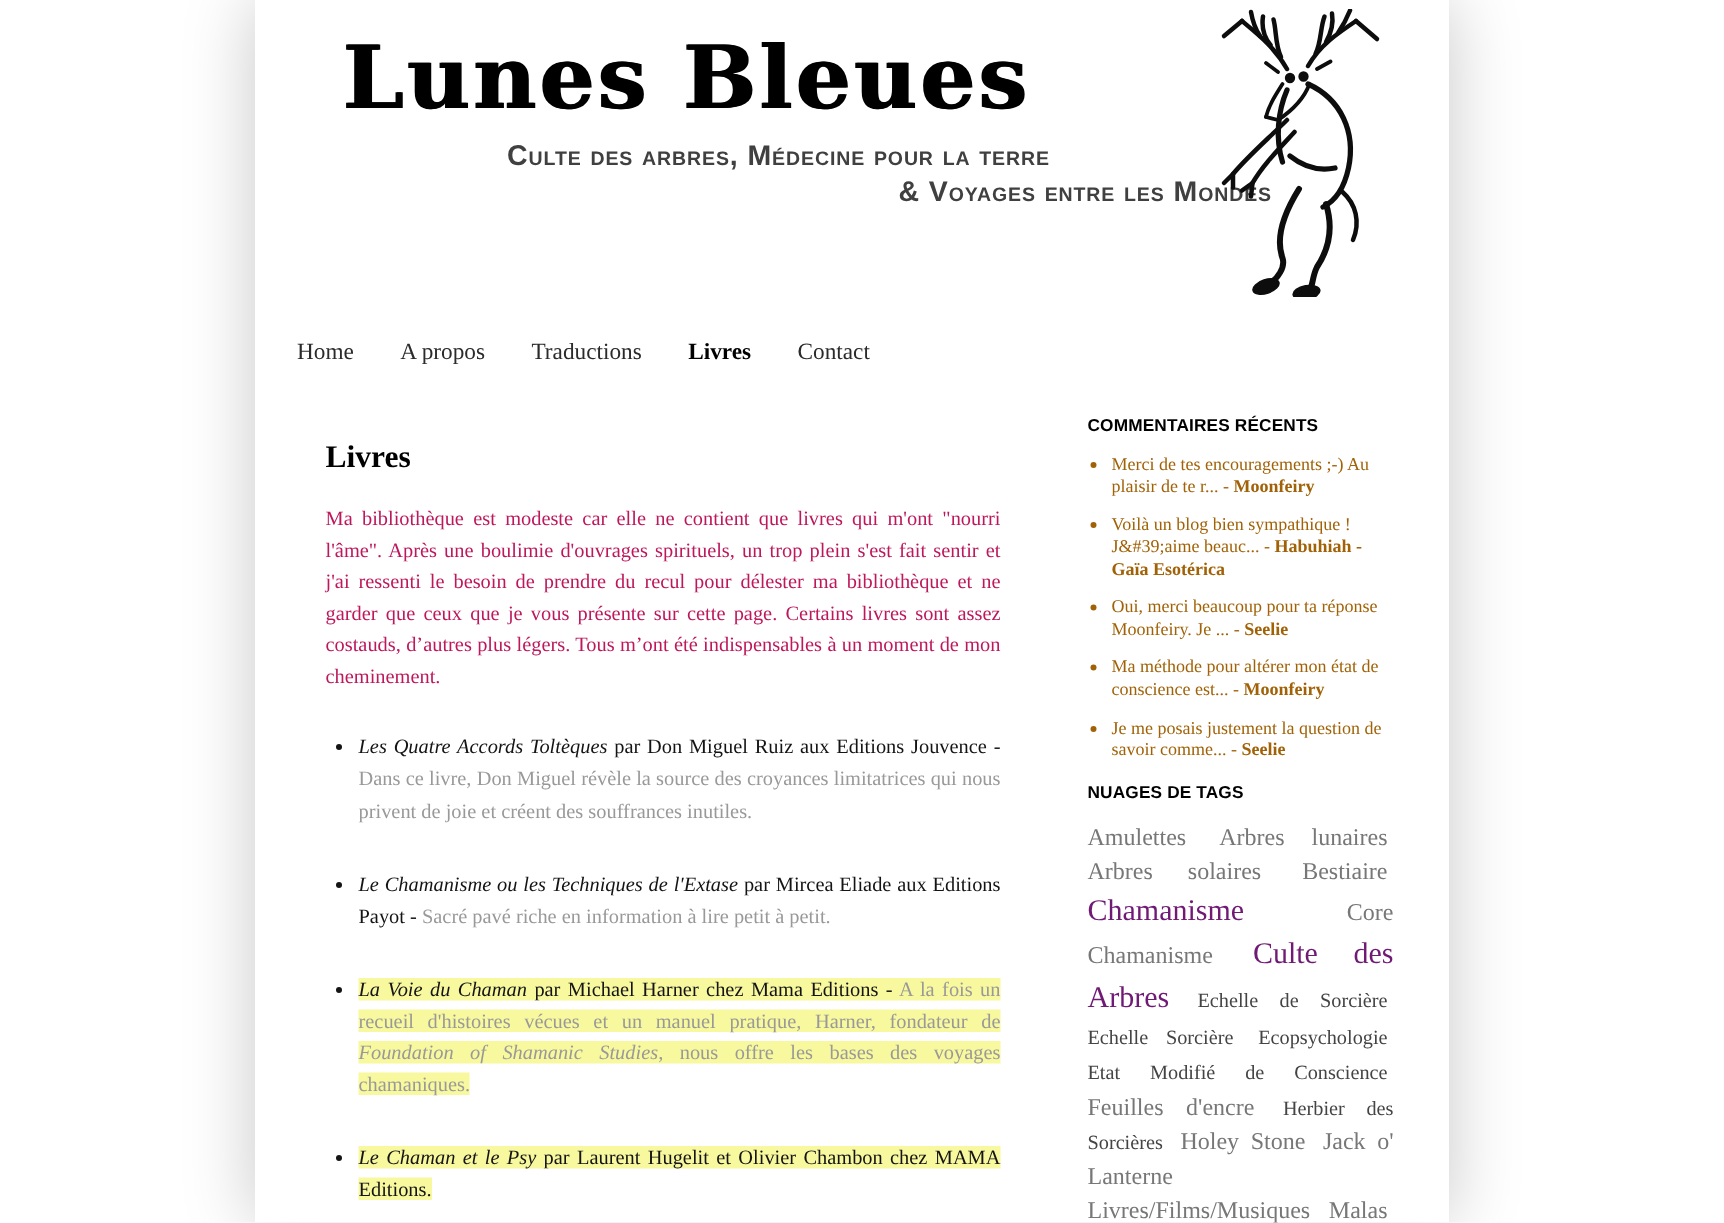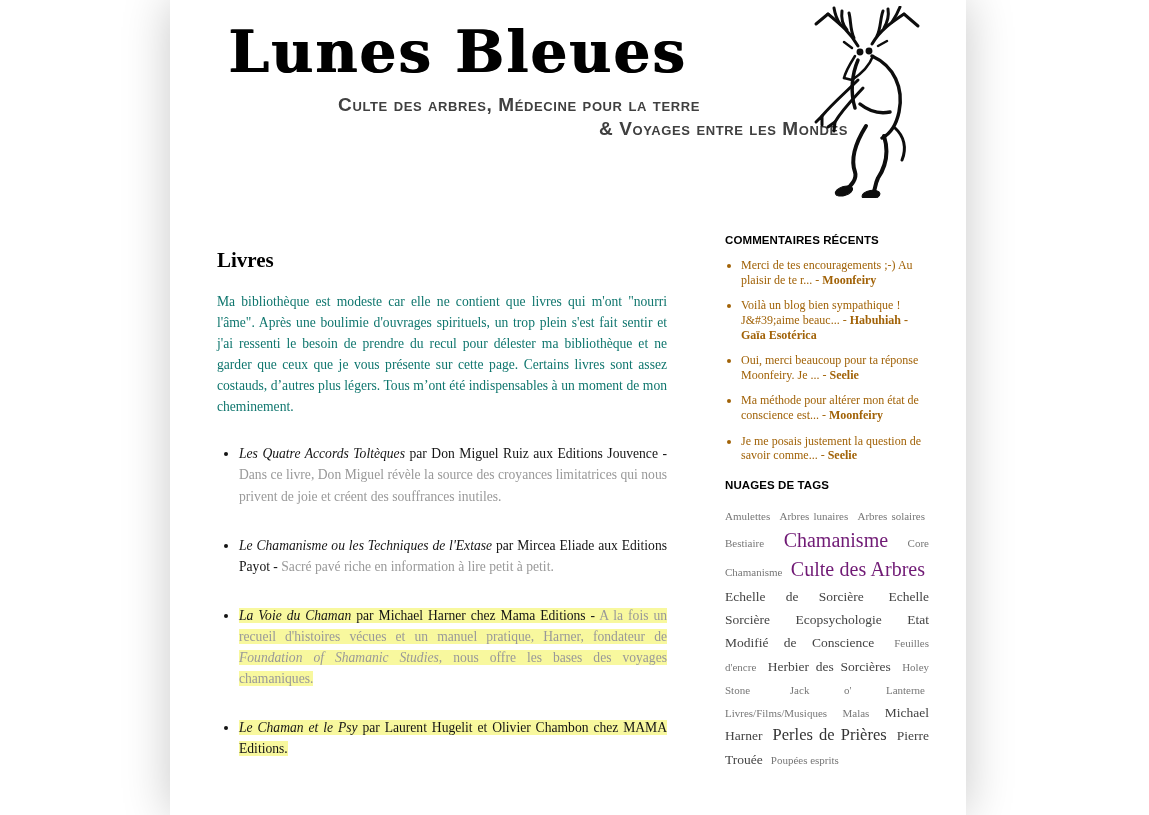--- a/index.html
+++ b/index.html
@@ -53,21 +53,21 @@
   
   .main{display:flex;margin-top:34px;}
   .content{width:450px;margin-left:47px;}
   .sidebar{width:204px;margin-left:58px;}
   
   .content h2{
     margin:14px 0 18px 0;font-size:21px;font-weight:bold;color:#000;
     font-family:"Liberation Serif", serif;
   }
   .intro{
-    margin:0;font-size:13.6px;line-height:1.55;color:#0f766e;
+    margin:0;font-size:13.6px;line-height:1.55;color:#be185d;
     text-align:justify;
   }
   ul.books{margin:26px 0 0 0;padding-left:22px;}
   ul.books li{
     margin-bottom:28px;font-size:13.6px;line-height:1.55;
     color:#141414;text-align:justify;
   }
   .seg-title{font-style:italic;}
   .seg-plain{}
   .seg-desc{color:#999;}
@@ -81,21 +81,21 @@
   }
   ul.comments{margin:0;padding-left:16px;}
   ul.comments li{
     font-size:12px;line-height:1.22;color:#a16207;
     margin-bottom:11px;cursor:pointer;
   }
   ul.comments li b{font-weight:bold;}
   .tags-section{margin-top:16px;}
   .tag-cloud{text-align:justify;line-height:1.45;}
   .tag{cursor:pointer;margin-right:4px;display:inline;}
-  .tag.s{font-size:11px;color:#777;}
+  .tag.s{font-size:16px;color:#777;}
   .tag.m{font-size:13.5px;color:#444;}
   .tag.l{font-size:16.5px;color:#333;}
   .tag.xl{font-size:20px;color:#701a75;}
 </style>
 </head>
 <body>
 
 <div class="stage">
   <div class="page">
 
@@ -144,20 +144,21 @@
 
         <g stroke-width="4">
           <path d="M66 120 C56 136 50 152 55 166 C57 172 52 180 45 184"></path>
           <path d="M84 130 C89 146 86 160 78 172 C74 180 76 186 71 190"></path>
         </g>
         <ellipse cx="44" cy="185" rx="9" ry="4.5" fill="#0d0d0d" transform="rotate(-18 44 185)"></ellipse>
         <ellipse cx="71" cy="189" rx="9" ry="4.5" fill="#0d0d0d" transform="rotate(-10 71 189)"></ellipse>
       </svg>
     </div>
 
+    <nav class="nav"><a>Home</a><a>A propos</a><a>Traductions</a><a class="active">Livres</a><a>Contact</a></nav>
 
     <div class="main">
 
       <div class="content">
         <h2>Livres</h2>
         <p class="intro">Ma bibliothèque est modeste car elle ne contient que livres qui m'ont "nourri l'âme". Après une boulimie d'ouvrages spirituels, un trop plein s'est fait sentir et j'ai ressenti le besoin de prendre du recul pour délester ma bibliothèque et ne garder que ceux que je vous présente sur cette page. Certains livres sont assez costauds, d’autres plus légers. Tous m’ont été indispensables à un moment de mon cheminement.</p>
         <ul class="books">
             <li><span><span class="seg-title">Les Quatre Accords Toltèques</span><span class="seg-plain"> par Don Miguel Ruiz aux Editions Jouvence - </span><span class="seg-desc">Dans ce livre, Don Miguel révèle la source des croyances limitatrices qui nous privent de joie et créent des souffrances inutiles.</span></span></li>
             <li><span><span class="seg-title">Le Chamanisme ou les Techniques de l'Extase</span><span class="seg-plain"> par Mircea Eliade aux Editions Payot - </span><span class="seg-desc">Sacré pavé riche en information à lire petit à petit.</span></span></li>
             <li><span class="hl"><span class="seg-title">La Voie du Chaman</span><span class="seg-plain"> par Michael Harner chez Mama Editions - </span><span class="seg-desc"> A la fois un recueil d'histoires vécues et un manuel pratique, Harner, fondateur de </span><span class="seg-desc-italic">Foundation of Shamanic Studies</span><span class="seg-desc">, nous offre les bases des voyages chamaniques.</span></span></li>

